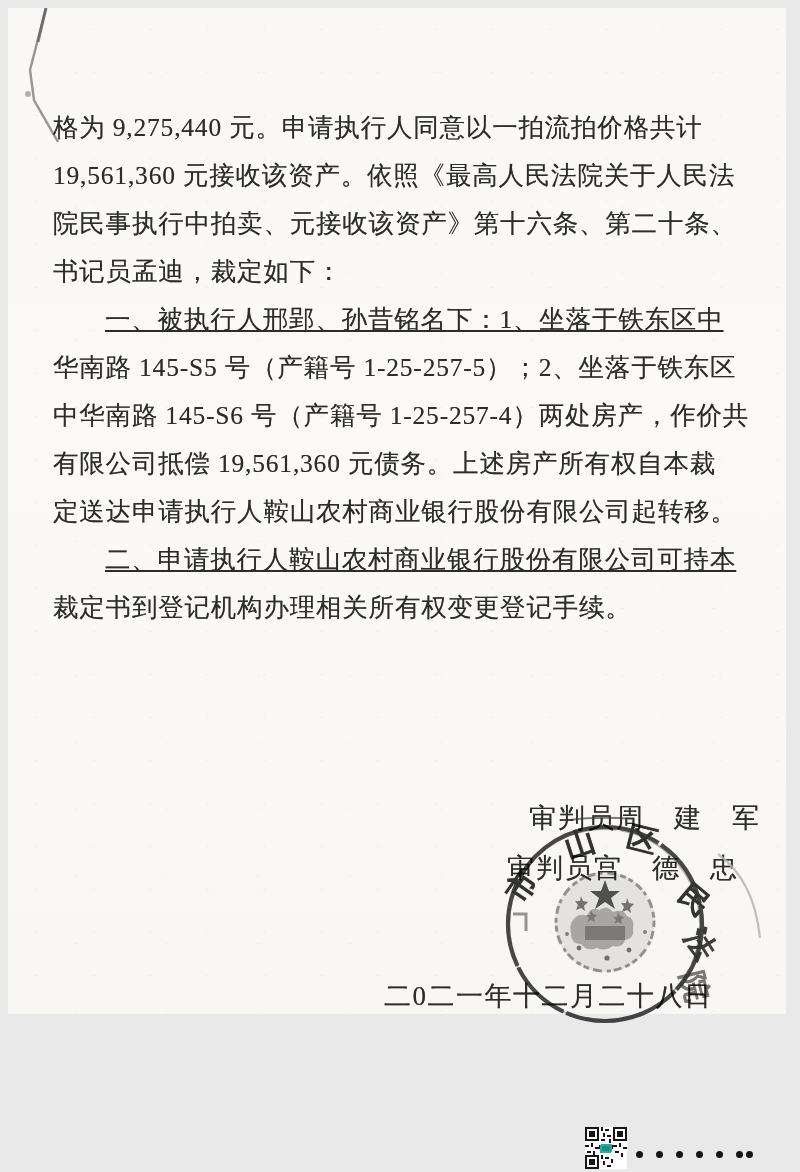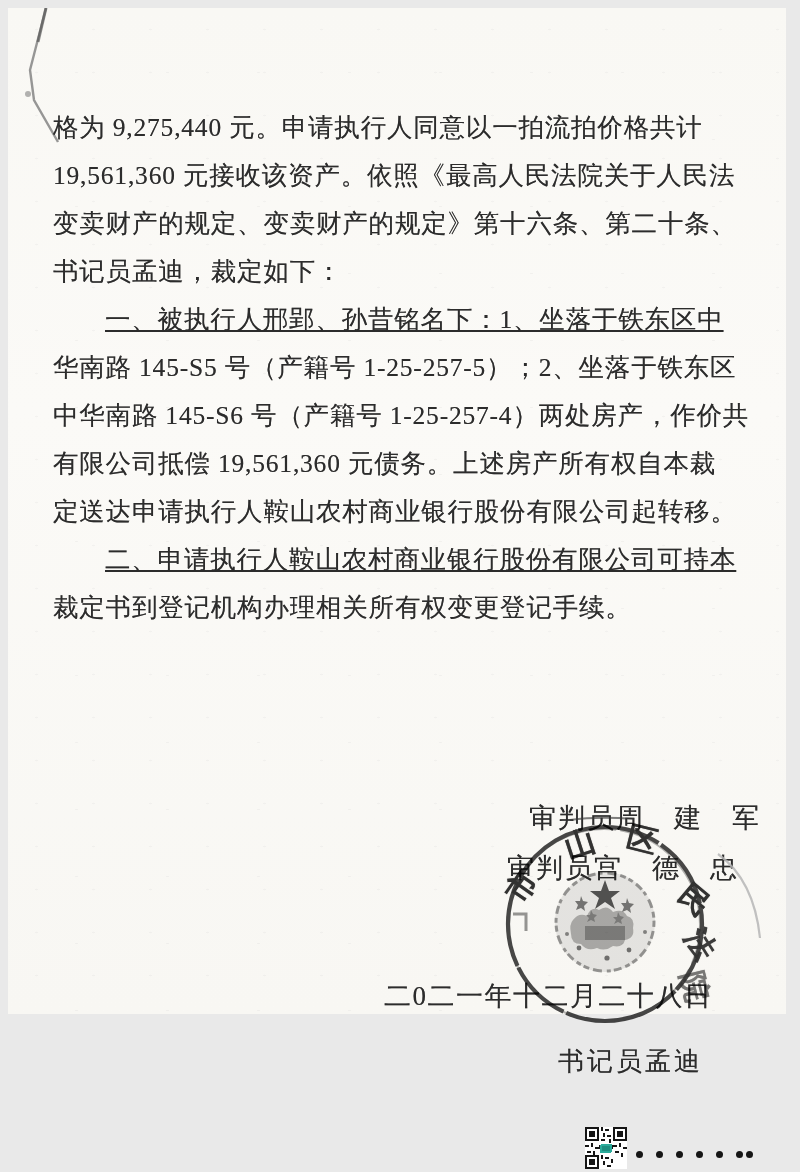--- a/index.html
+++ b/index.html
@@ -58,21 +58,21 @@
 
   <svg class="artifact" width="120" height="170" viewBox="0 0 120 170">
     <polyline points="38,0 22,62 26,92 50,134" fill="none" stroke="#7d7d7d" stroke-width="2.4" opacity="0.8"></polyline>
     <polyline points="38,0 30,34" fill="none" stroke="#575757" stroke-width="3" opacity="0.7"></polyline>
     <circle cx="20" cy="86" r="3" fill="#6a6a6a" opacity="0.5"></circle>
   </svg>
 
   <div class="body-text ink">
     <div class="bodyline">格为 9,275,440 元。申请执行人同意以一拍流拍价格共计</div>
     <div class="bodyline">19,561,360 元接收该资产。依照《最高人民法院关于人民法</div>
-    <div class="bodyline">变卖财产的规定、变卖财产的规定》第十六条、第二十条、</div>
+    <div class="bodyline">院民事执行中拍卖、元接收该资产》第十六条、第二十条、</div>
     <div class="bodyline">书记员孟迪，裁定如下：</div>
     <div class="bodyline indent">一、被执行人邢郢、孙昔铭名下：1、坐落于铁东区中</div>
     <div class="bodyline">华南路 145-S5 号（产籍号 1-25-257-5）；2、坐落于铁东区</div>
     <div class="bodyline">中华南路 145-S6 号（产籍号 1-25-257-4）两处房产，作价共</div>
     <div class="bodyline">有限公司抵偿 19,561,360 元债务。上述房产所有权自本裁</div>
     <div class="bodyline">定送达申请执行人鞍山农村商业银行股份有限公司起转移。</div>
     <div class="bodyline indent">二、申请执行人鞍山农村商业银行股份有限公司可持本</div>
     <div class="bodyline">裁定书到登记机构办理相关所有权变更登记手续。</div>
   </div>
 
@@ -118,21 +118,20 @@
     <span class="ring-char rc2">市</span>
     <span class="ring-char rc3">民</span>
     <span class="ring-char rc4">法</span>
     <span class="ring-char rc5">院</span>
   </div>
 
   <svg class="artifact" style="left:700px;top:838px;" width="70" height="110" viewBox="0 0 70 110">
     <path d="M10,8 Q46,34 52,92" fill="none" stroke="#b6b6b6" stroke-width="2.2" opacity="0.85"></path>
   </svg>
 
-  <div class="clerkline ink">书记员孟迪</div>
 
   <div class="qr">
     <svg width="42" height="44" viewBox="0 0 21 21" shape-rendering="crispEdges">
       <rect x="0" y="0" width="21" height="21" fill="#ffffff"></rect>
 
       <g fill="#151515">
         <rect x="0" y="0" width="7" height="7"></rect>
           <rect x="14" y="0" width="7" height="7"></rect>
           <rect x="0" y="14" width="7" height="7"></rect>
       </g>

